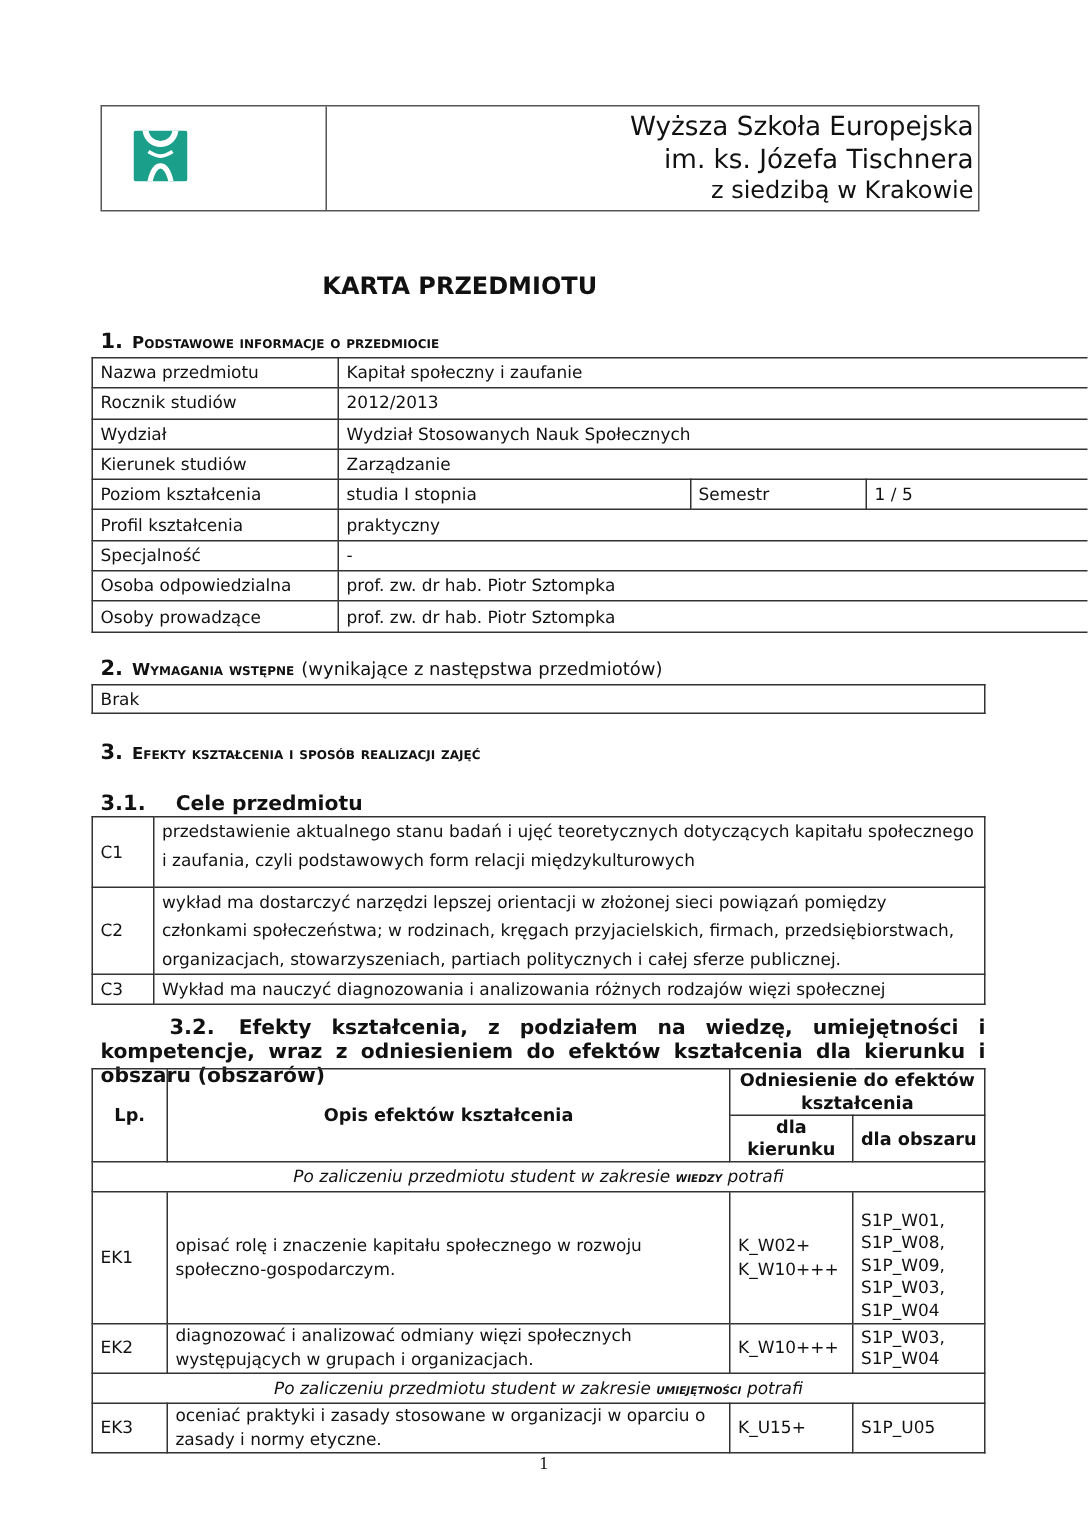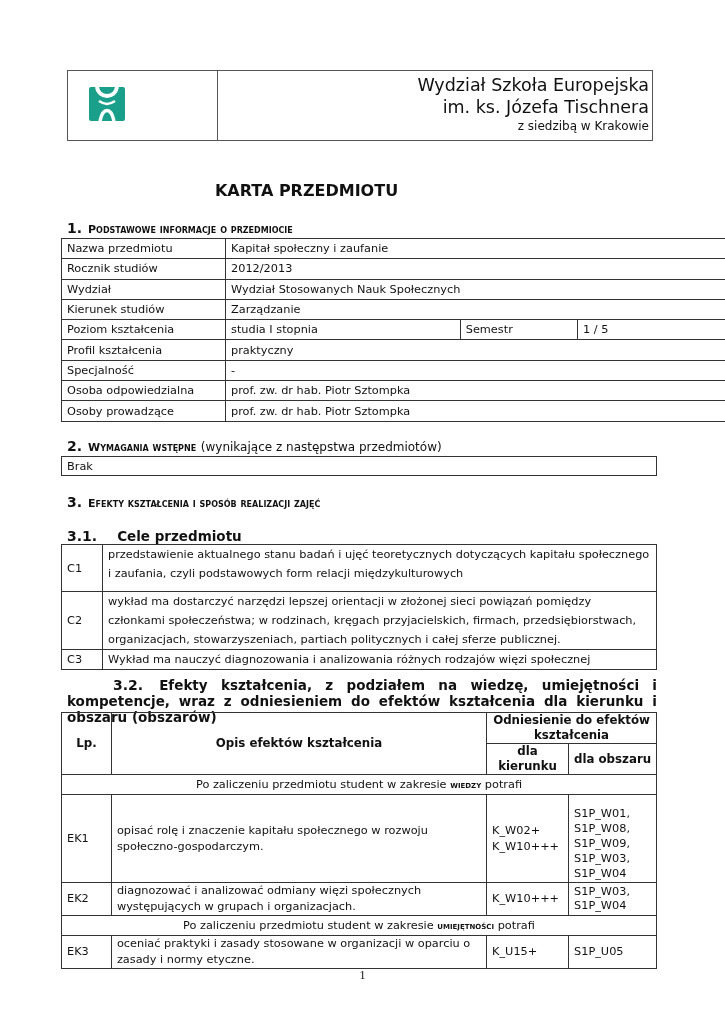--- a/index.html
+++ b/index.html
@@ -6,21 +6,21 @@
   html, body { width: 725px; height: 1024px; background: #ffffff; }
   body { position: relative; font-family: "DejaVu Sans", sans-serif; color: #111; font-size: 11px; overflow: hidden; }
   .abs { position: absolute; }
 
   
   .header-box { left: 67px; top: 70px; width: 586px; height: 71px; border: 1px solid #555; display: flex; }
   .header-logo { width: 150px; border-right: 1px solid #555; position: relative; }
   .header-right { flex: 1; text-align: right; padding-right: 3px; padding-top: 4px; }
   .hr-line1 { font-size: 17.5px; line-height: 21px; color: #111; }
   .hr-line2 { font-size: 17.5px; line-height: 22px; color: #111; }
-  .hr-line3 { font-size: 12px; line-height: 17px; color: #111; }
+  .hr-line3 { font-size: 16px; line-height: 17px; color: #111; }
 
   .logo-mark { position: absolute; left: 21px; top: 16px; width: 36px; height: 34px; }
   .logo-text { position: absolute; left: 62px; top: 16px; color: #1aa08a; font-weight: bold; }
   .logo-t1 { font-size: 10.5px; line-height: 12px; letter-spacing: 0.1px; }
   .logo-t2 { font-size: 15.5px; line-height: 15px; letter-spacing: 0.2px; }
   .logo-t3 { font-size: 5.6px; line-height: 8px; letter-spacing: 0.1px; }
 
   .doc-title { left: 0; width: 613px; top: 181px; text-align: center; font-weight: bold; font-size: 16px; }
 
   .sec-heading { font-weight: bold; font-size: 13.5px; }
@@ -36,39 +36,39 @@
 
   .t2 { left: 61px; top: 456px; width: 596px; }
   .t2 td { height: 19px; }
 
   .t3 { left: 61px; top: 544px; width: 596px; }
   .t3 td { line-height: 19px; }
 
   .t4 { left: 61px; top: 712px; width: 596px; }
   .t4 th { font-weight: bold; font-size: 11.8px; line-height: 15px; text-align: center; }
   .t4 td { line-height: 16px; }
-  .t4 .center { text-align: center; }
+  .t4 .center { text-align: center; font-style: italic; }
   .t4 .sc { font-variant: small-caps; font-weight: bold; font-size: 10.5px; }
 
   .page-number { left: 0; width: 725px; top: 968px; text-align: center; font-family: "Liberation Serif", serif; font-size: 12px; }
 </style>
 </head>
 <body>
 
 <div class="abs header-box">
   <div class="header-logo">
     <svg class="logo-mark" viewBox="0 0 36 34">
       <rect x="0" y="0" width="36" height="34" rx="2" fill="#1aa08a"></rect>
       <path d="M8 0 C10 12, 26 12, 28 0" stroke="#ffffff" stroke-width="4" fill="none"></path>
       <path d="M11 34 C14 20, 22 20, 25 34" stroke="#ffffff" stroke-width="3.5" fill="none"></path>
       <path d="M10 14 C16 18, 20 18, 26 14" stroke="#ffffff" stroke-width="2.5" fill="none"></path>
     </svg>
   </div>
   <div class="header-right">
-    <div class="hr-line1">Wydział Szkoła Europejska</div>
+    <div class="hr-line1">Wyższa Szkoła Europejska</div>
     <div class="hr-line2">im. ks. Józefa Tischnera</div>
     <div class="hr-line3">z siedzibą w Krakowie</div>
   </div>
 </div>
 
 <div class="abs doc-title">KARTA PRZEDMIOTU</div>
 
 <div class="abs sec-heading" style="left:67px; top:220px;">
   <span class="num">1.</span><span class="small-caps">Podstawowe informacje o przedmiocie</span>
 </div>

